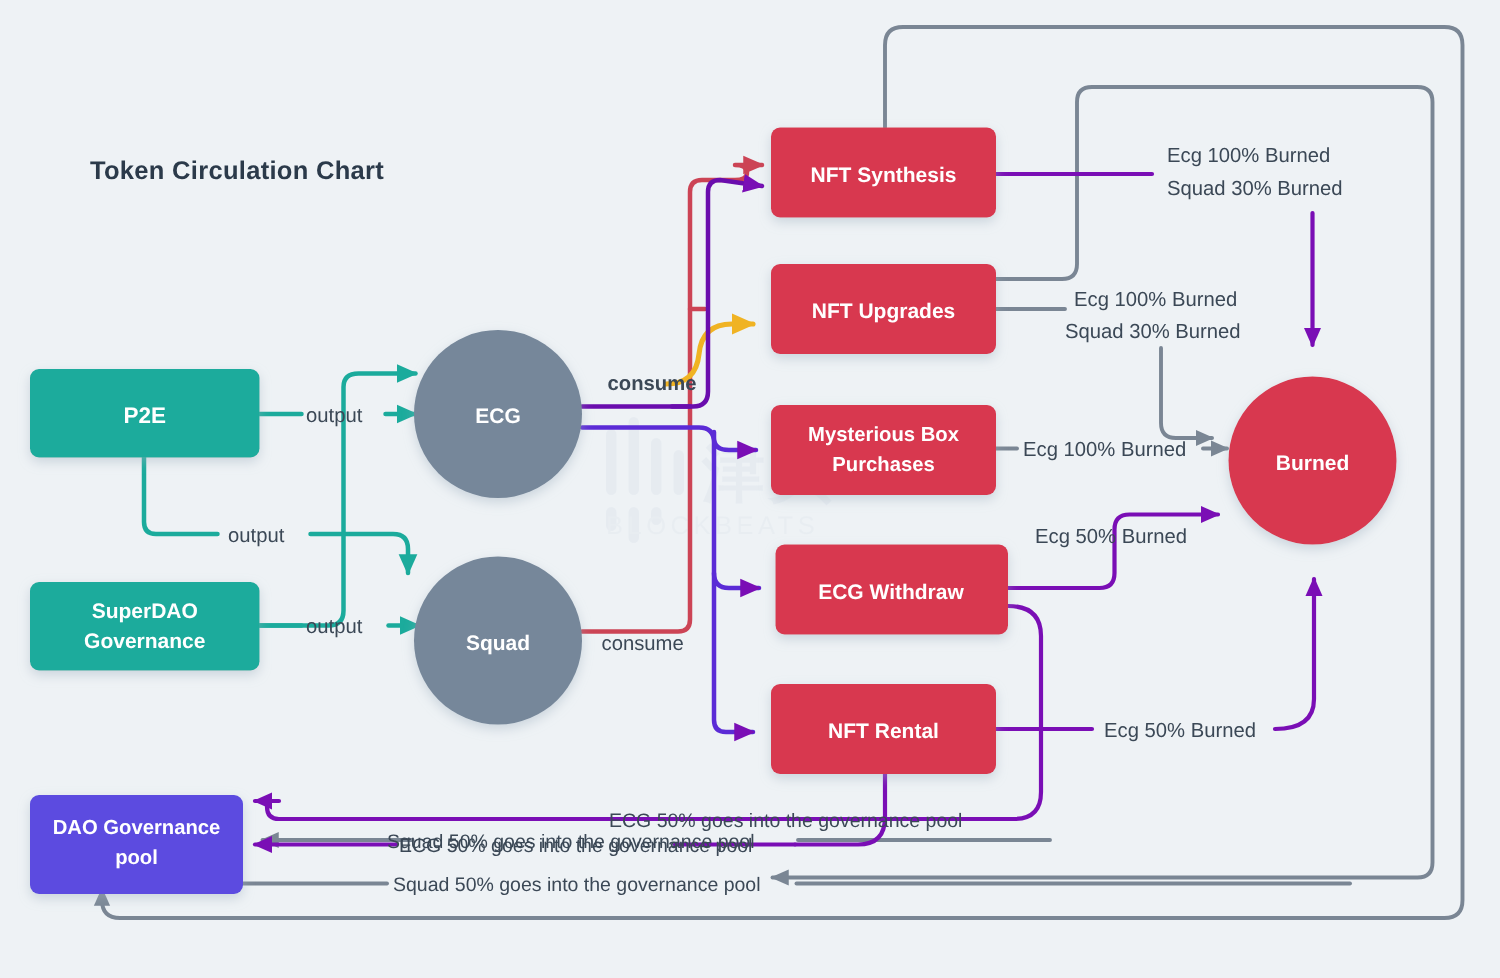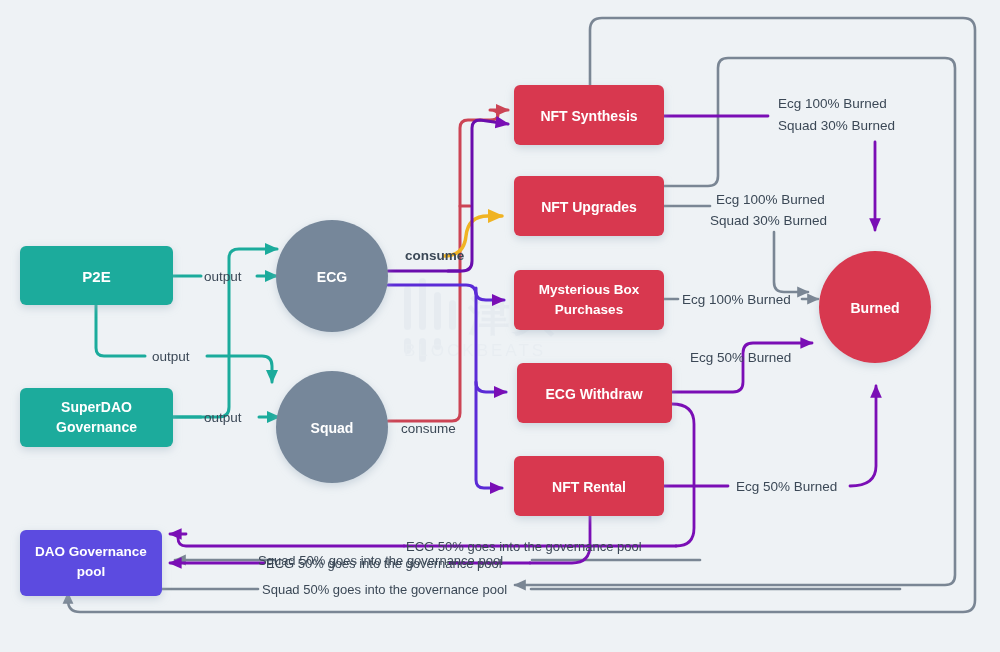--- a/index.html
+++ b/index.html
@@ -28,20 +28,21 @@
     fill:#3b4856;font-size:13px;
     font-family:"Liberation Sans","DejaVu Sans",sans-serif;
   }
   .wm{opacity:.5;}
 </style>
 </head>
 <body>
 
 <div id="stage">
 
+  <div class="title">Token Circulation Chart</div>
 
   <svg class="layer" viewBox="0 0 1000 652">
     <defs>
       <marker id="ah-green" viewBox="0 0 10 10" refX="8" refY="5" markerWidth="5.2" markerHeight="5.2" orient="auto-start-reverse">
         <path d="M0,1 L9,5 L0,9 z" fill="#1bab9c"></path>
       </marker>
       <marker id="ah-purple" viewBox="0 0 10 10" refX="8" refY="5" markerWidth="5.2" markerHeight="5.2" orient="auto-start-reverse">
         <path d="M0,1 L9,5 L0,9 z" fill="#7a0eb5"></path>
       </marker>
       <marker id="ah-crimson" viewBox="0 0 10 10" refX="8" refY="5" markerWidth="5.2" markerHeight="5.2" orient="auto-start-reverse">

